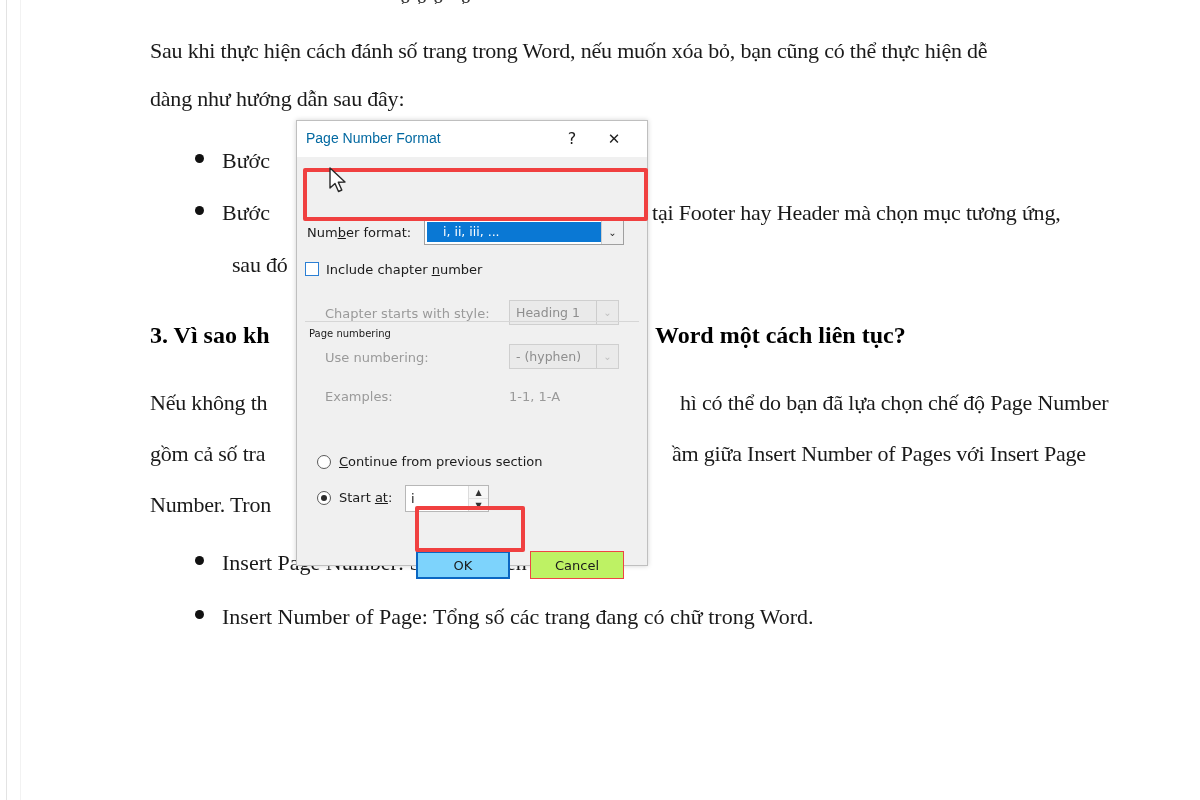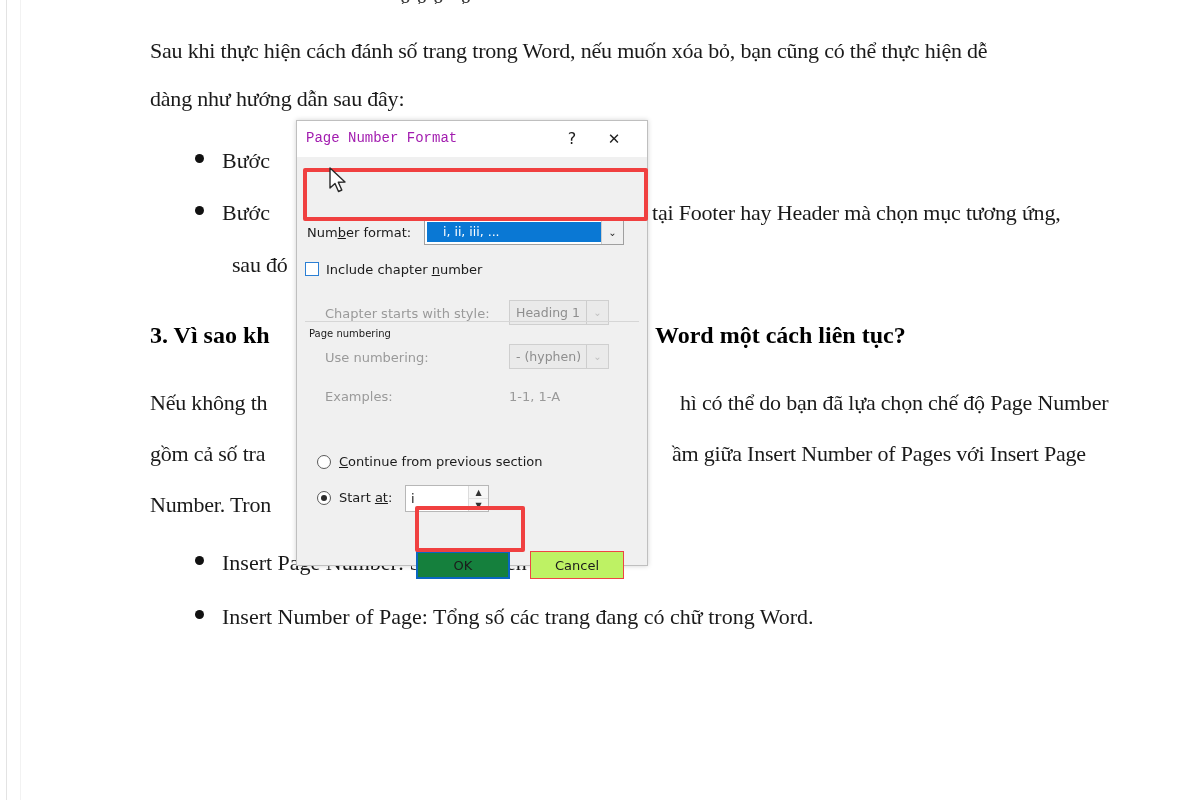--- a/index.html
+++ b/index.html
@@ -93,22 +93,22 @@
   #dialog-titlebar {
     position: relative;
     height: 36px;
     background: #ffffff;
     border-bottom: 1px solid #f0f0f0;
   }
   #dialog-title {
     position: absolute;
     left: 9px; top: 9px;
     font-size: 14px;
-    color: #a21caf;
-    font-family: Liberation Mono, monospace;
+    color: #0369a1;
+    font-family: Liberation Sans, sans-serif;
   }
   #help-btn {
     position: absolute;
     right: 62px; top: 6px;
     width: 26px; height: 24px;
     font-size: 16px;
     color: #1c1c1c;
     text-align: center;
     line-height: 24px;
     cursor: default;
@@ -188,21 +188,21 @@
     width: 14px; height: 14px;
     border: 1px solid #2b7fd4;
     background: #ffffff;
     box-sizing: border-box;
     margin-right: 7px;
   }
 
   
   .dcombo {
     position: absolute;
-    width: 100px; height: 25px;
+    width: 110px; height: 25px;
     background: #eaeaea;
     border: 1px solid #cfcfcf;
     box-sizing: border-box;
     display: flex;
     align-items: stretch;
   }
   .dcombo .dval {
     flex: 1 1 auto;
     font-size: 12.5px;
     color: #8e8e8e;
@@ -297,21 +297,21 @@
     font-size: 13px;
     color: #1b1b1b;
     display: flex;
     align-items: center;
     justify-content: center;
     font-family: "DejaVu Sans", sans-serif;
   }
   #ok-btn {
     left: 119px; top: 393px;
     border: 2px solid #0a66c2;
-    background: #15803d;
+    background: #7dd3fc;
   }
   #cancel-btn { left: 233px; top: 393px; }
 
   
   .red-box {
     position: absolute;
     border: 4px solid #f04040;
     box-sizing: border-box;
     border-radius: 2px;
     pointer-events: none;

